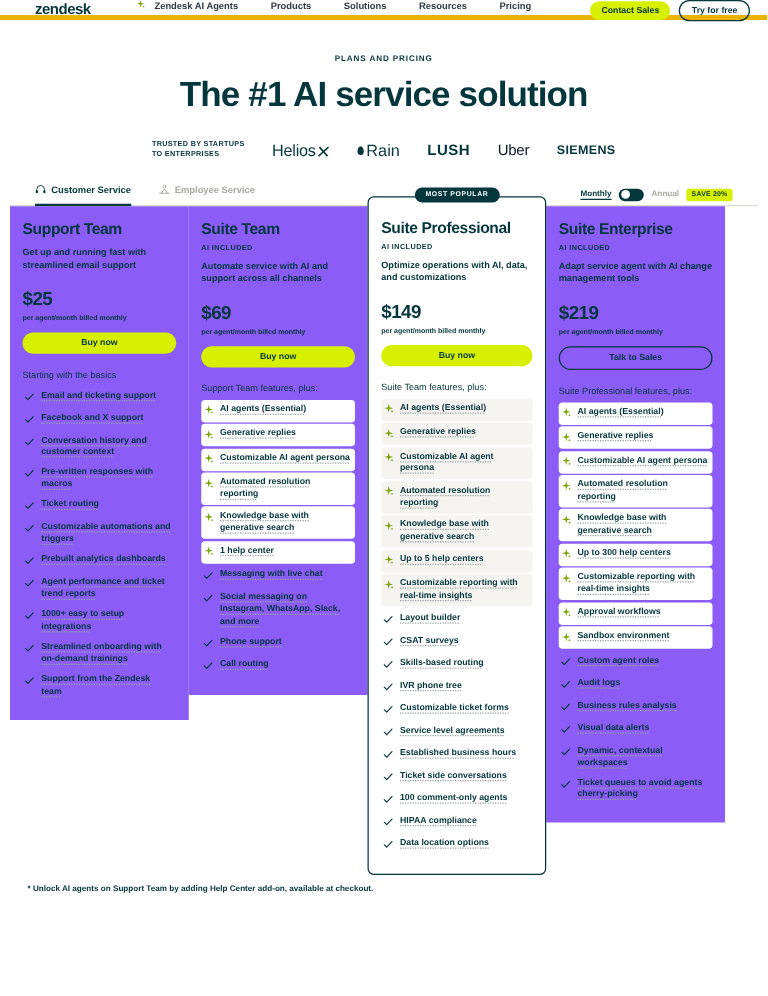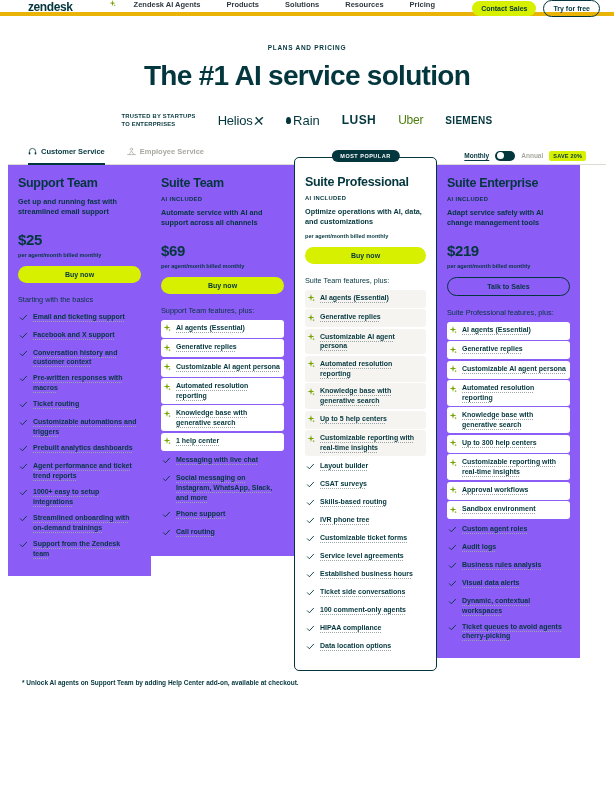--- a/index.html
+++ b/index.html
@@ -39,21 +39,21 @@
     gap: 26px;
     margin-left: 36px;
   }
   .nav-link {
     font-size: 7.5px;
     font-weight: 700;
     color: #2f3941;
     white-space: nowrap;
     display: flex;
     align-items: center;
-    gap: 18px;
+    gap: 8px;
     cursor: pointer;
   }
   .spark {
     display: inline-block;
     color: #78A300;
     font-size: 8px;
     line-height: 1;
   }
   .nav-right {
     position: absolute;
@@ -132,21 +132,21 @@
   .brand-helios { font-size: 13px; font-weight: 400; letter-spacing: -0.2px; }
   .brand-helios .x { font-weight: 300; font-size: 14px; display:inline-block; transform: translateY(1px) skewX(-6deg); }
   .brand-rain { font-size: 13px; font-weight: 500; }
   .brand-rain .drop {
     width: 5px; height: 7px; background: #03363D; margin-right: 2px;
     border-radius: 50% 50% 50% 50% / 60% 60% 40% 40%;
     transform: rotate(-8px);
     display:inline-block;
   }
   .brand-lush { font-size: 12px; font-weight: 700; letter-spacing: 0.4px; }
-  .brand-uber { font-size: 12px; font-weight: 400; letter-spacing: -0.2px; color:#4d7c0f;}
+  .brand-uber { font-size: 12px; font-weight: 400; letter-spacing: -0.2px; color:#0f172a;}
   .brand-siemens { font-size: 10px; font-weight: 700; letter-spacing: 0.3px; }
 
   
   .tabsbar {
     border-bottom: 1px solid #dcdcd6;
     display: flex;
     align-items: flex-end;
     justify-content: space-between;
     padding: 0 20px;
     margin: 0 8px;
@@ -638,20 +638,21 @@
           </span>
           <span class="feat-text">Call routing</span>
         </div>
       </div>
     </div>
     <div class="card featured">
       <div class="popular-badge">MOST POPULAR</div>
       <div class="plan-name">Suite Professional</div>
       <div class="ai-included">AI INCLUDED</div>
       <div class="plan-desc">Optimize operations with AI, data, and customizations</div>
+      <div class="price">$149</div>
       <div class="price-sub">per agent/month billed monthly</div>
       <button class="cta buy">Buy now</button>
       <div class="feat-heading">Suite Team features, plus:</div>
       <div class="feat-list">
         <div class="feat ai">
           <span class="feat-icon">
             <svg width="8" height="8" viewBox="0 0 16 16" fill="#78A300">
               <path d="M8 0 L9.4 5.6 L15 7 L9.4 8.4 L8 14 L6.6 8.4 L1 7 L6.6 5.6 Z"></path>
               <path d="M13.2 9.6 L13.8 11.6 L15.8 12.2 L13.8 12.8 L13.2 14.8 L12.6 12.8 L10.6 12.2 L12.6 11.6 Z"></path>
             </svg>
@@ -798,21 +799,21 @@
               <path d="M2.5 8.5 L6 12 L13.5 4"></path>
             </svg>
           </span>
           <span class="feat-text">Data location options</span>
         </div>
       </div>
     </div>
     <div class="card">
       <div class="plan-name">Suite Enterprise</div>
       <div class="ai-included">AI INCLUDED</div>
-      <div class="plan-desc">Adapt service safely with AI change management tools</div>
+      <div class="plan-desc">Adapt service agent with AI change management tools</div>
       <div class="price">$219</div>
       <div class="price-sub">per agent/month billed monthly</div>
       <button class="cta talk">Talk to Sales</button>
       <div class="feat-heading">Suite Professional features, plus:</div>
       <div class="feat-list">
         <div class="feat ai">
           <span class="feat-icon">
             <svg width="8" height="8" viewBox="0 0 16 16" fill="#78A300">
               <path d="M8 0 L9.4 5.6 L15 7 L9.4 8.4 L8 14 L6.6 8.4 L1 7 L6.6 5.6 Z"></path>
               <path d="M13.2 9.6 L13.8 11.6 L15.8 12.2 L13.8 12.8 L13.2 14.8 L12.6 12.8 L10.6 12.2 L12.6 11.6 Z"></path>

